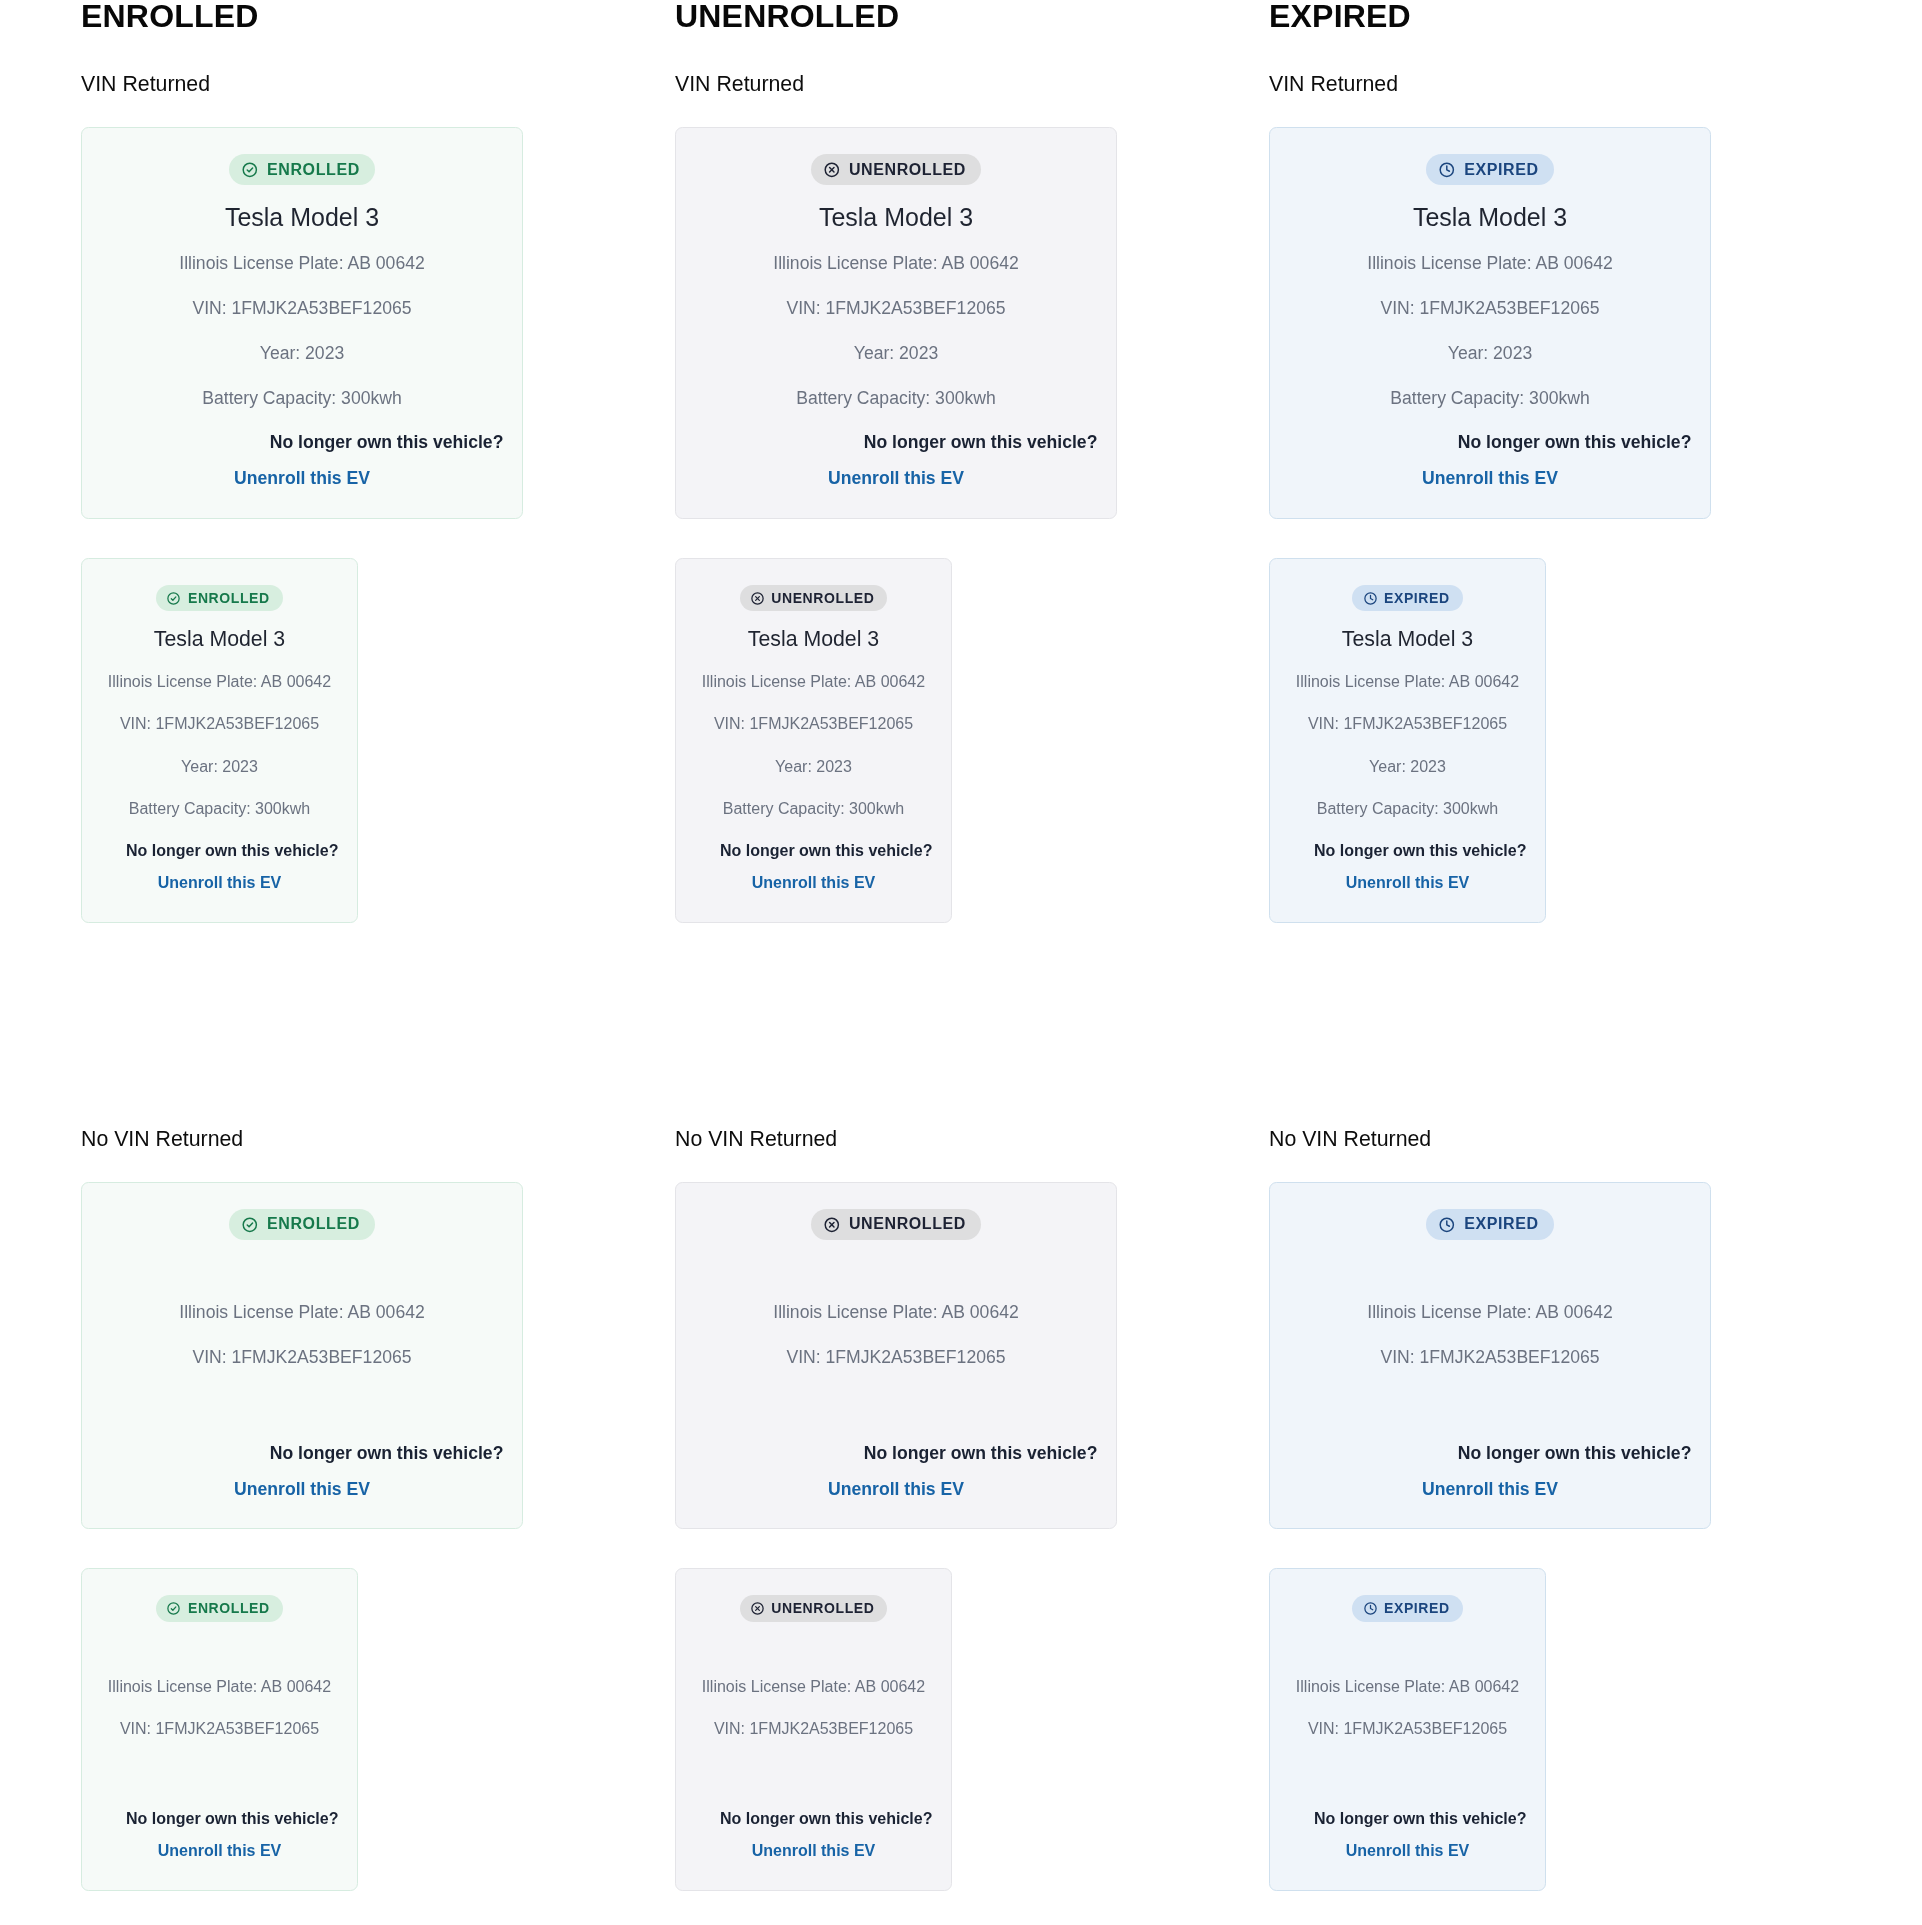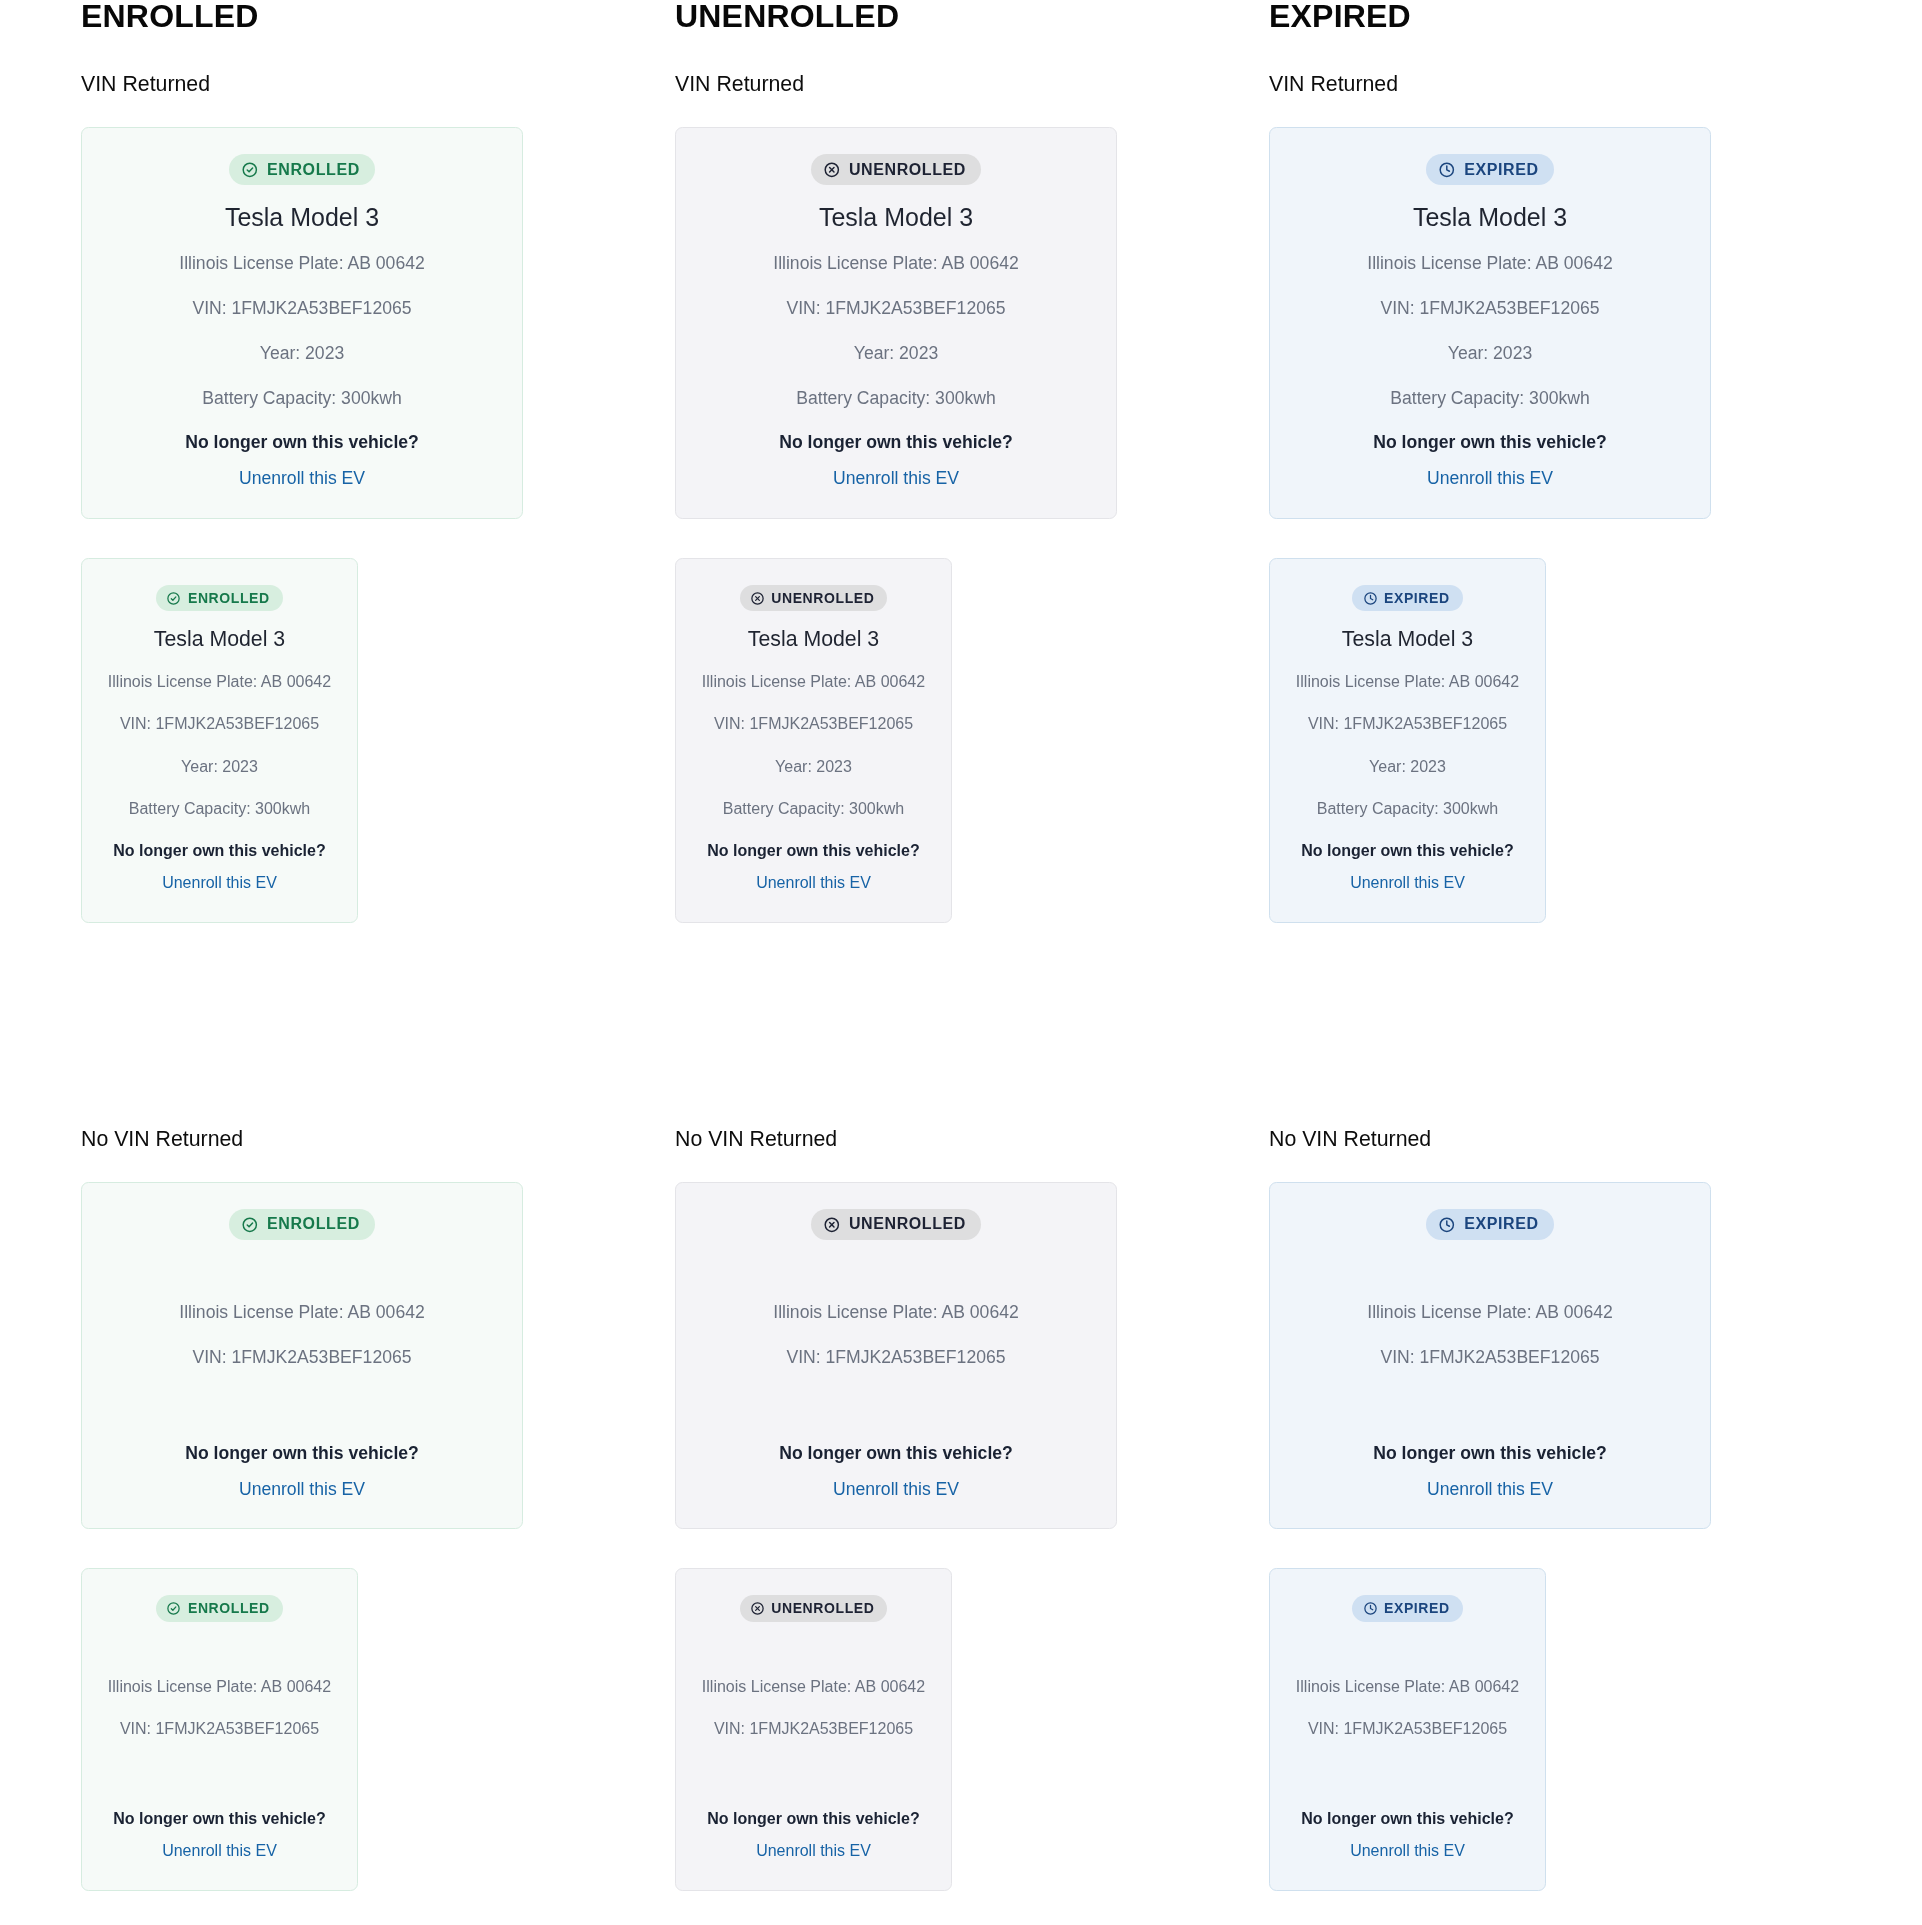--- a/index.html
+++ b/index.html
@@ -109,30 +109,31 @@
 
   .card.novin .spec-list { margin-top: 58px; }
   .card.novin.narrow .spec-list { margin-top: 52px; }
 
   .own-question {
     margin-top: 18.6px;
     font-size: 17.6px;
     font-weight: bold;
     color: #1a2233;
     line-height: 1.3;
+    text-align: right;
   }
   .card.narrow .own-question { font-size: 16px; }
   .card.novin .own-question { margin-top: 70px; }
   .card.novin.narrow .own-question { margin-top: 67px; }
 
   .unenroll-link {
     display: inline-block;
     margin-top: 13px;
     font-size: 17.6px;
-    font-weight: normal;
+    font-weight: bold;
     color: #1763a6;
     text-decoration: none;
     line-height: 1.3;
     cursor: pointer;
   }
   .card.narrow .unenroll-link { font-size: 16px; margin-top: 11px; }
 </style>
 </head>
 <body>
 

